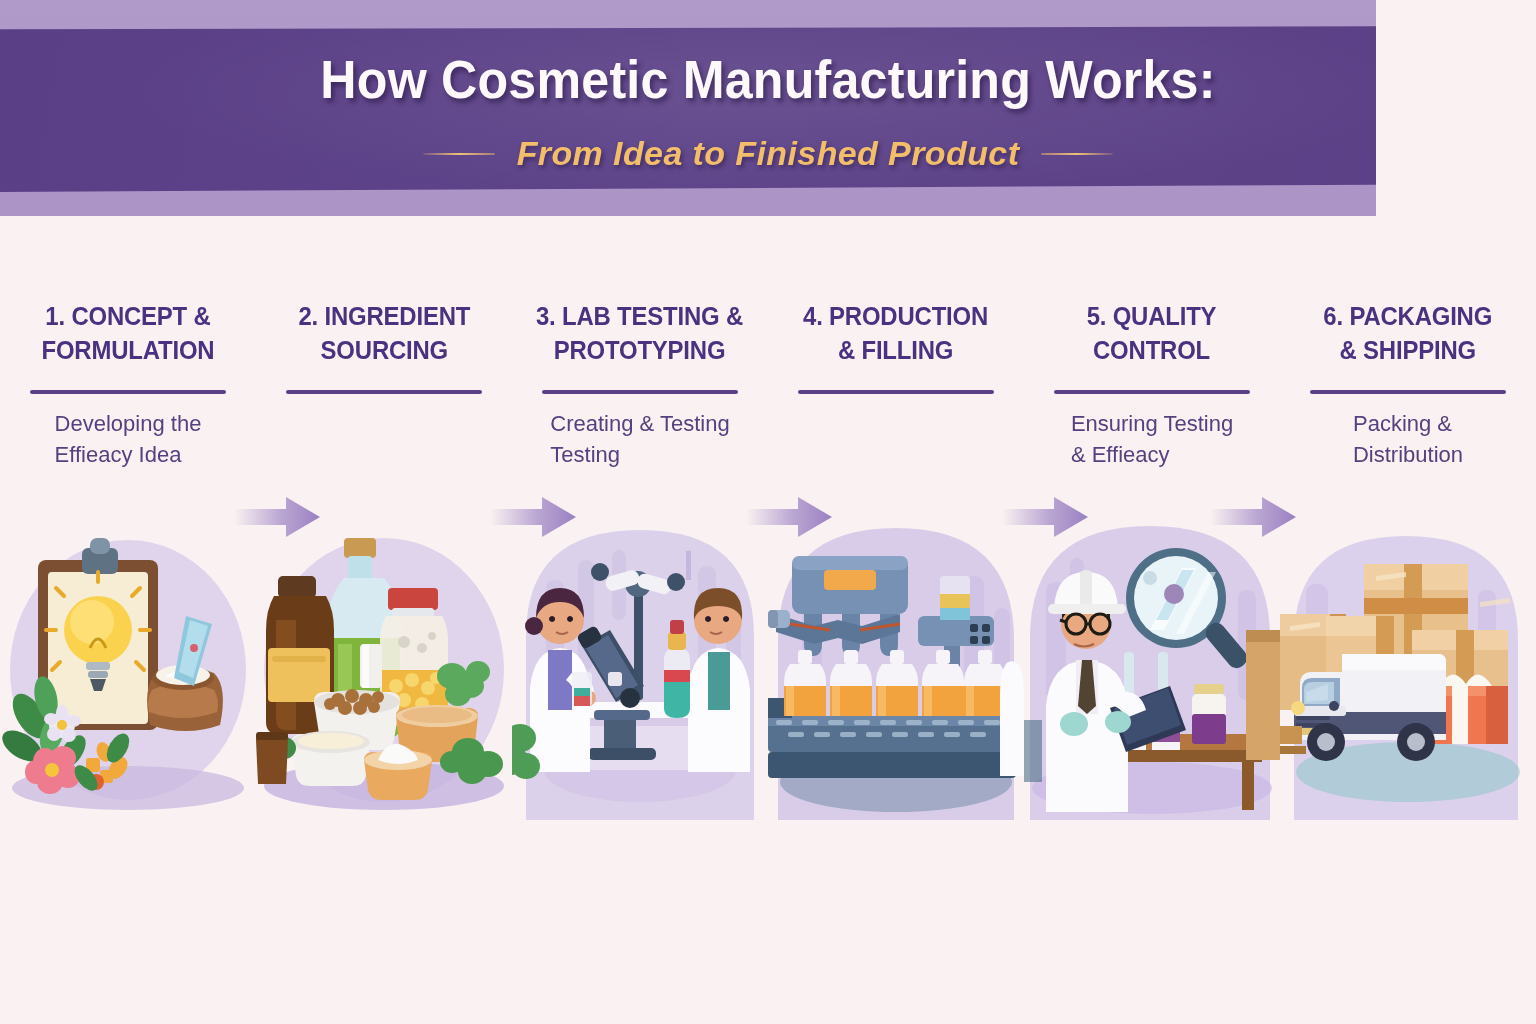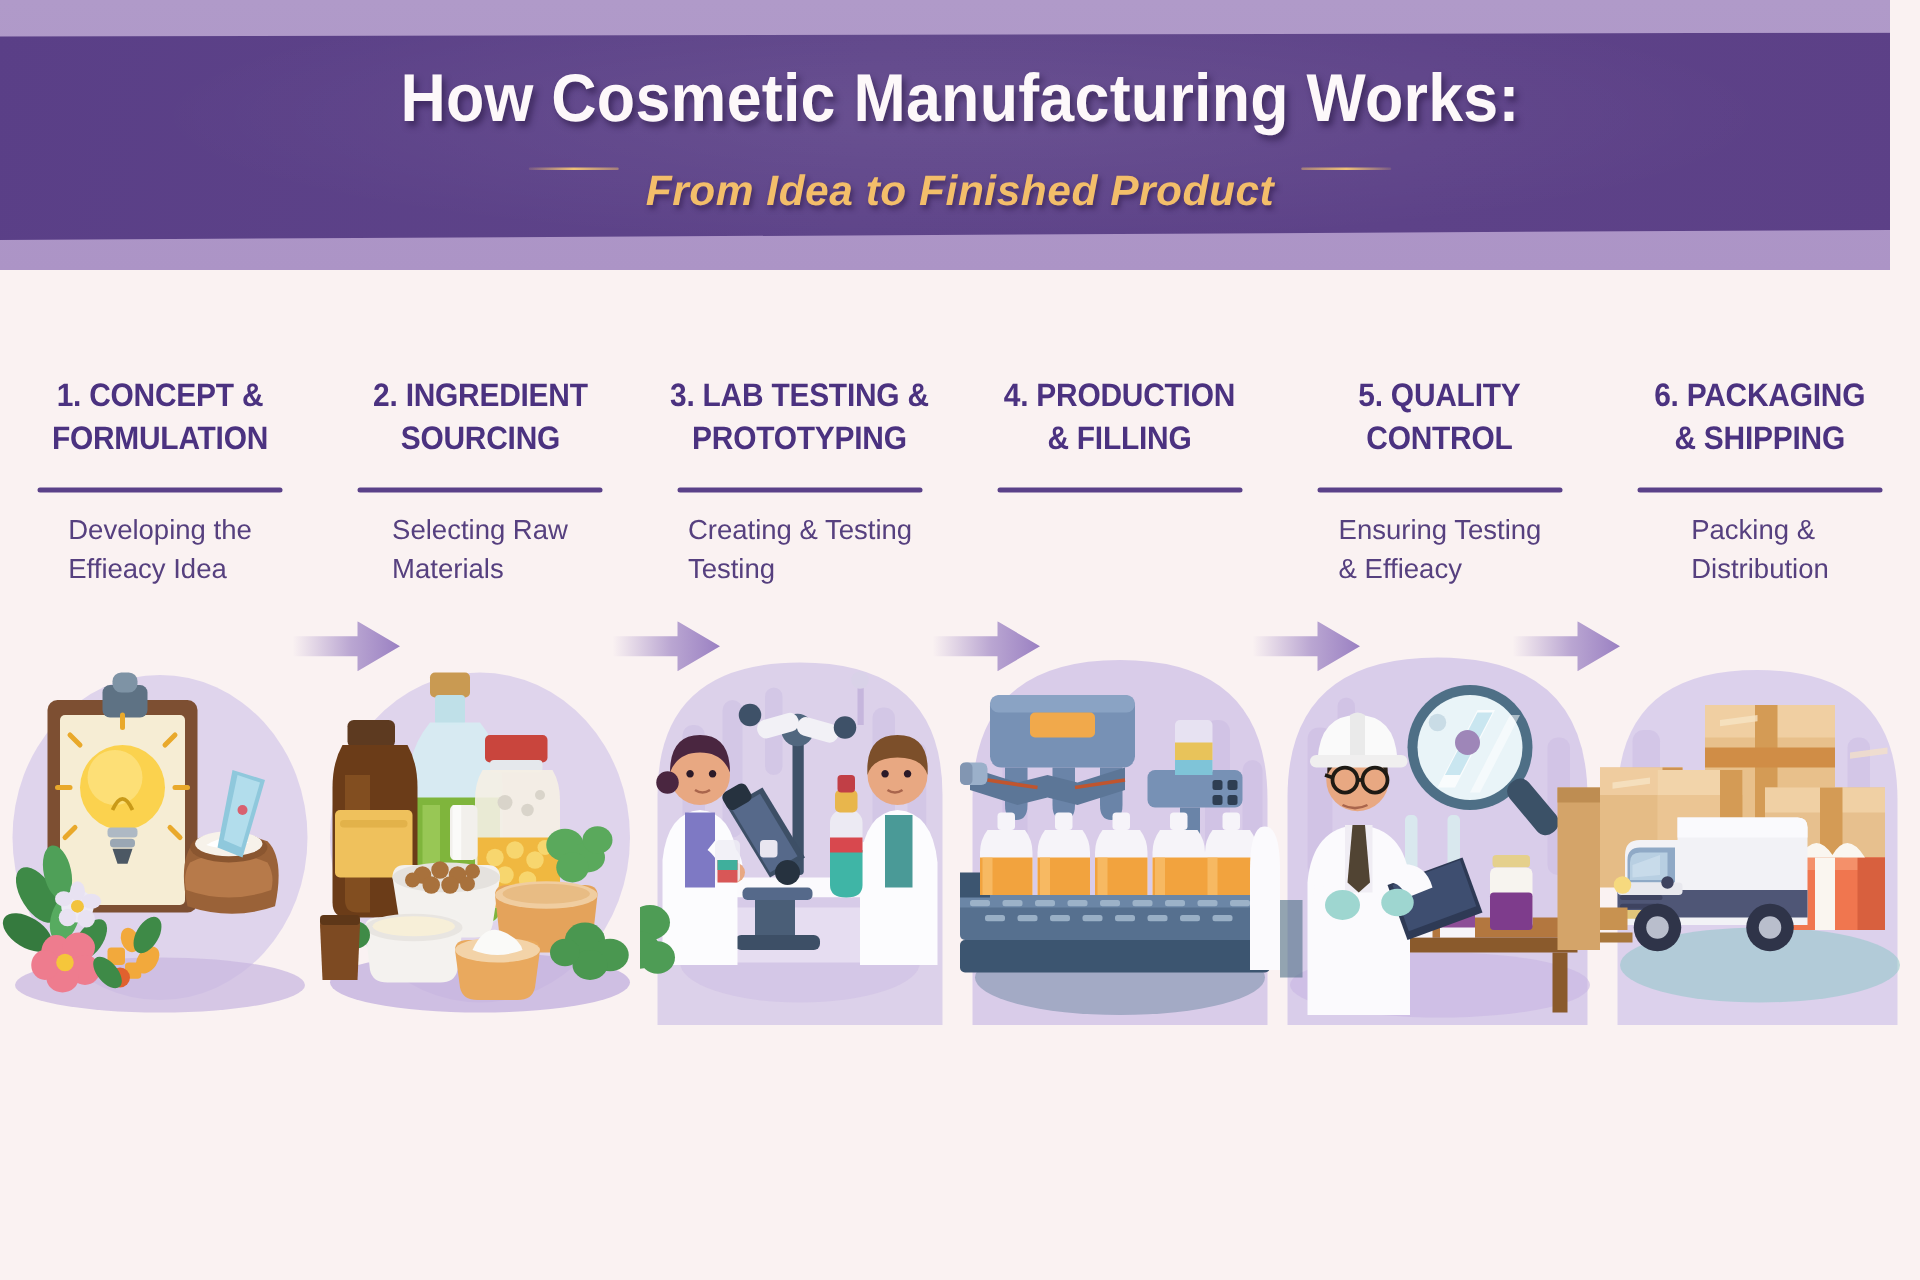--- a/index.html
+++ b/index.html
@@ -10,21 +10,21 @@
     overflow: hidden;
     background: #FAF2F2;
     font-family: "Liberation Sans", sans-serif;
     position: relative;
   }
 
   
   .header {
     position: absolute;
     left: 0; top: 0;
-    width: 1512px; height: 216px;
+    width: 1376px; height: 216px;
     background: linear-gradient(180deg, #B09AC9 0%, #AC94C6 100%);
     overflow: hidden;
   }
   .header-ribbon {
     position: absolute;
     left: -10px; top: 26px;
     width: 1560px; height: 166px;
     background: linear-gradient(100deg, #5A3F87 0%, #5E4489 45%, #5C4087 100%);
     clip-path: polygon(0 2%, 100% 0%, 100% 95%, 0 100%);
     box-shadow: 0 2px 9px rgba(60,35,95,0.28);
@@ -50,21 +50,21 @@
     transform: scaleX(0.93);
     text-shadow: 3px 4px 5px rgba(35,18,60,0.55);
     white-space: nowrap;
   }
 
   .subtitle-row {
     position: absolute;
     left: 0; top: 134px;
     width: 1536px;
     display: flex;
-    align-items: flex-start;
+    align-items: center;
     justify-content: center;
     gap: 22px;
   }
   .sub-dash {
     width: 72px; height: 2px;
     background: linear-gradient(90deg, rgba(240,190,107,0.15), #F0C277, rgba(240,190,107,0.45));
     border-radius: 2px;
   }
   .sub-dash.right {
     background: linear-gradient(90deg, rgba(240,190,107,0.45), #F0C277, rgba(240,190,107,0.15));
@@ -173,24 +173,20 @@
       <span>Effieacy Idea</span>
     </div>
   </div>
 
   <div class="step-col">
     <div class="step-title">
       <span>2. INGREDIENT</span><br>
       <span>SOURCING</span>
     </div>
     <div class="step-rule"></div>
-    <div class="step-sub">
-      <span>Selecting Raw</span><br>
-      <span>Materials</span>
-    </div>
   </div>
 
   <div class="step-col">
     <div class="step-title">
       <span>3. LAB TESTING &amp;</span><br>
       <span>PROTOTYPING</span>
     </div>
     <div class="step-rule"></div>
     <div class="step-sub">
       <span>Creating &amp; Testing</span><br>

